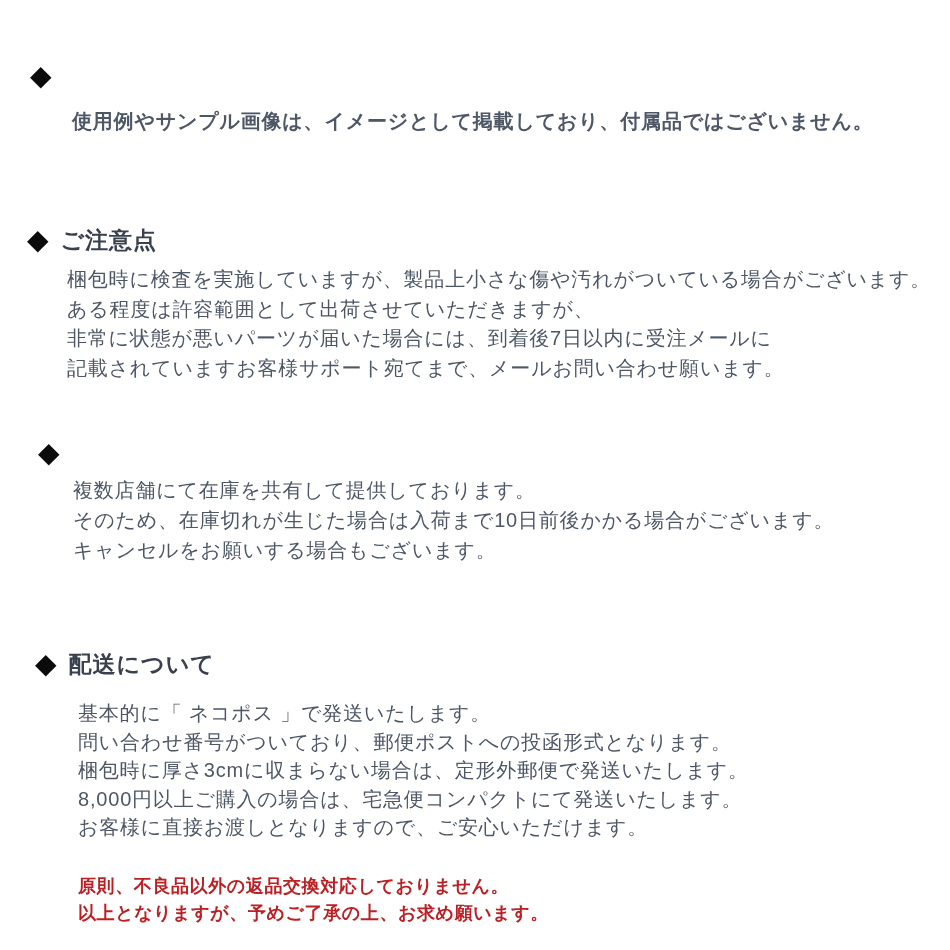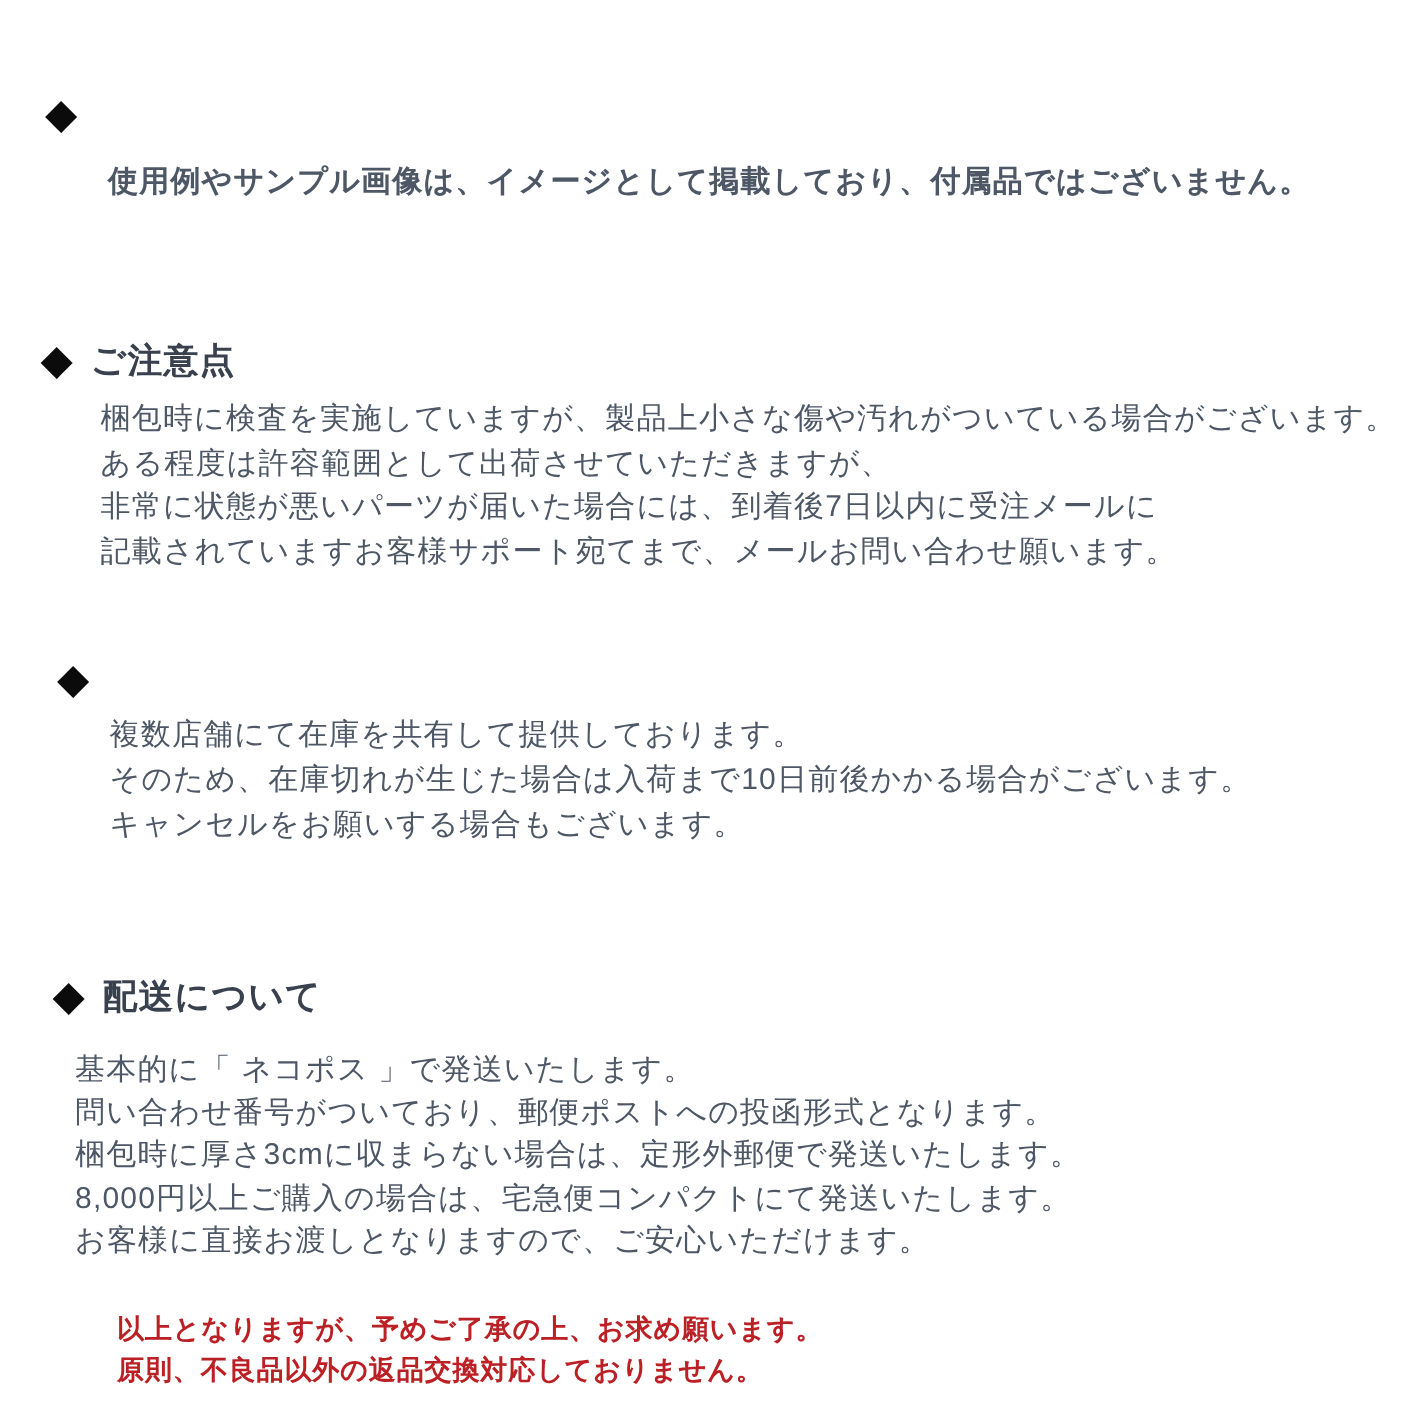--- a/index.html
+++ b/index.html
@@ -49,21 +49,21 @@
   .sec2 .section-body    { margin-left: 67px; }
   .sec2 .section-body p  { line-height: 29.5px; }
 
   .sec3 { margin-top: 56px; }
   .sec3 .section-heading { margin-left: 38px; margin-bottom: 8px; }
   .sec3 .section-body    { margin-left: 73px; }
   .sec3 .section-body p  { line-height: 30px; }
 
   .sec4 { margin-top: 84px; }
   .sec4 .section-heading { margin-left: 35px; margin-bottom: 20px; }
-  .sec4 .section-body    { margin-left: 50px; }
+  .sec4 .section-body    { margin-left: 78px; }
   .sec4 .section-body p  { line-height: 28.5px; }
 
   .footer-notes {
     margin-top: 31px;
     margin-left: 78px;
   }
   .footer-notes p {
     font-size: 18px;
     font-weight: 700;
     letter-spacing: 0.6px;
@@ -118,17 +118,17 @@
     <div class="section-body">
       <p>基本的に「 ネコポス 」で発送いたします。</p>
       <p>問い合わせ番号がついており、郵便ポストへの投函形式となります。</p>
       <p>梱包時に厚さ3cmに収まらない場合は、定形外郵便で発送いたします。</p>
       <p>8,000円以上ご購入の場合は、宅急便コンパクトにて発送いたします。</p>
       <p>お客様に直接お渡しとなりますので、ご安心いただけます。</p>
     </div>
   </section>
 
   <div class="footer-notes">
+    <p>原則、不良品以外の返品交換対応しておりません。</p>
     <p>以上となりますが、予めご了承の上、お求め願います。</p>
-    <p>原則、不良品以外の返品交換対応しておりません。</p>
   </div>
 
 </div>
 
 </body></html>

